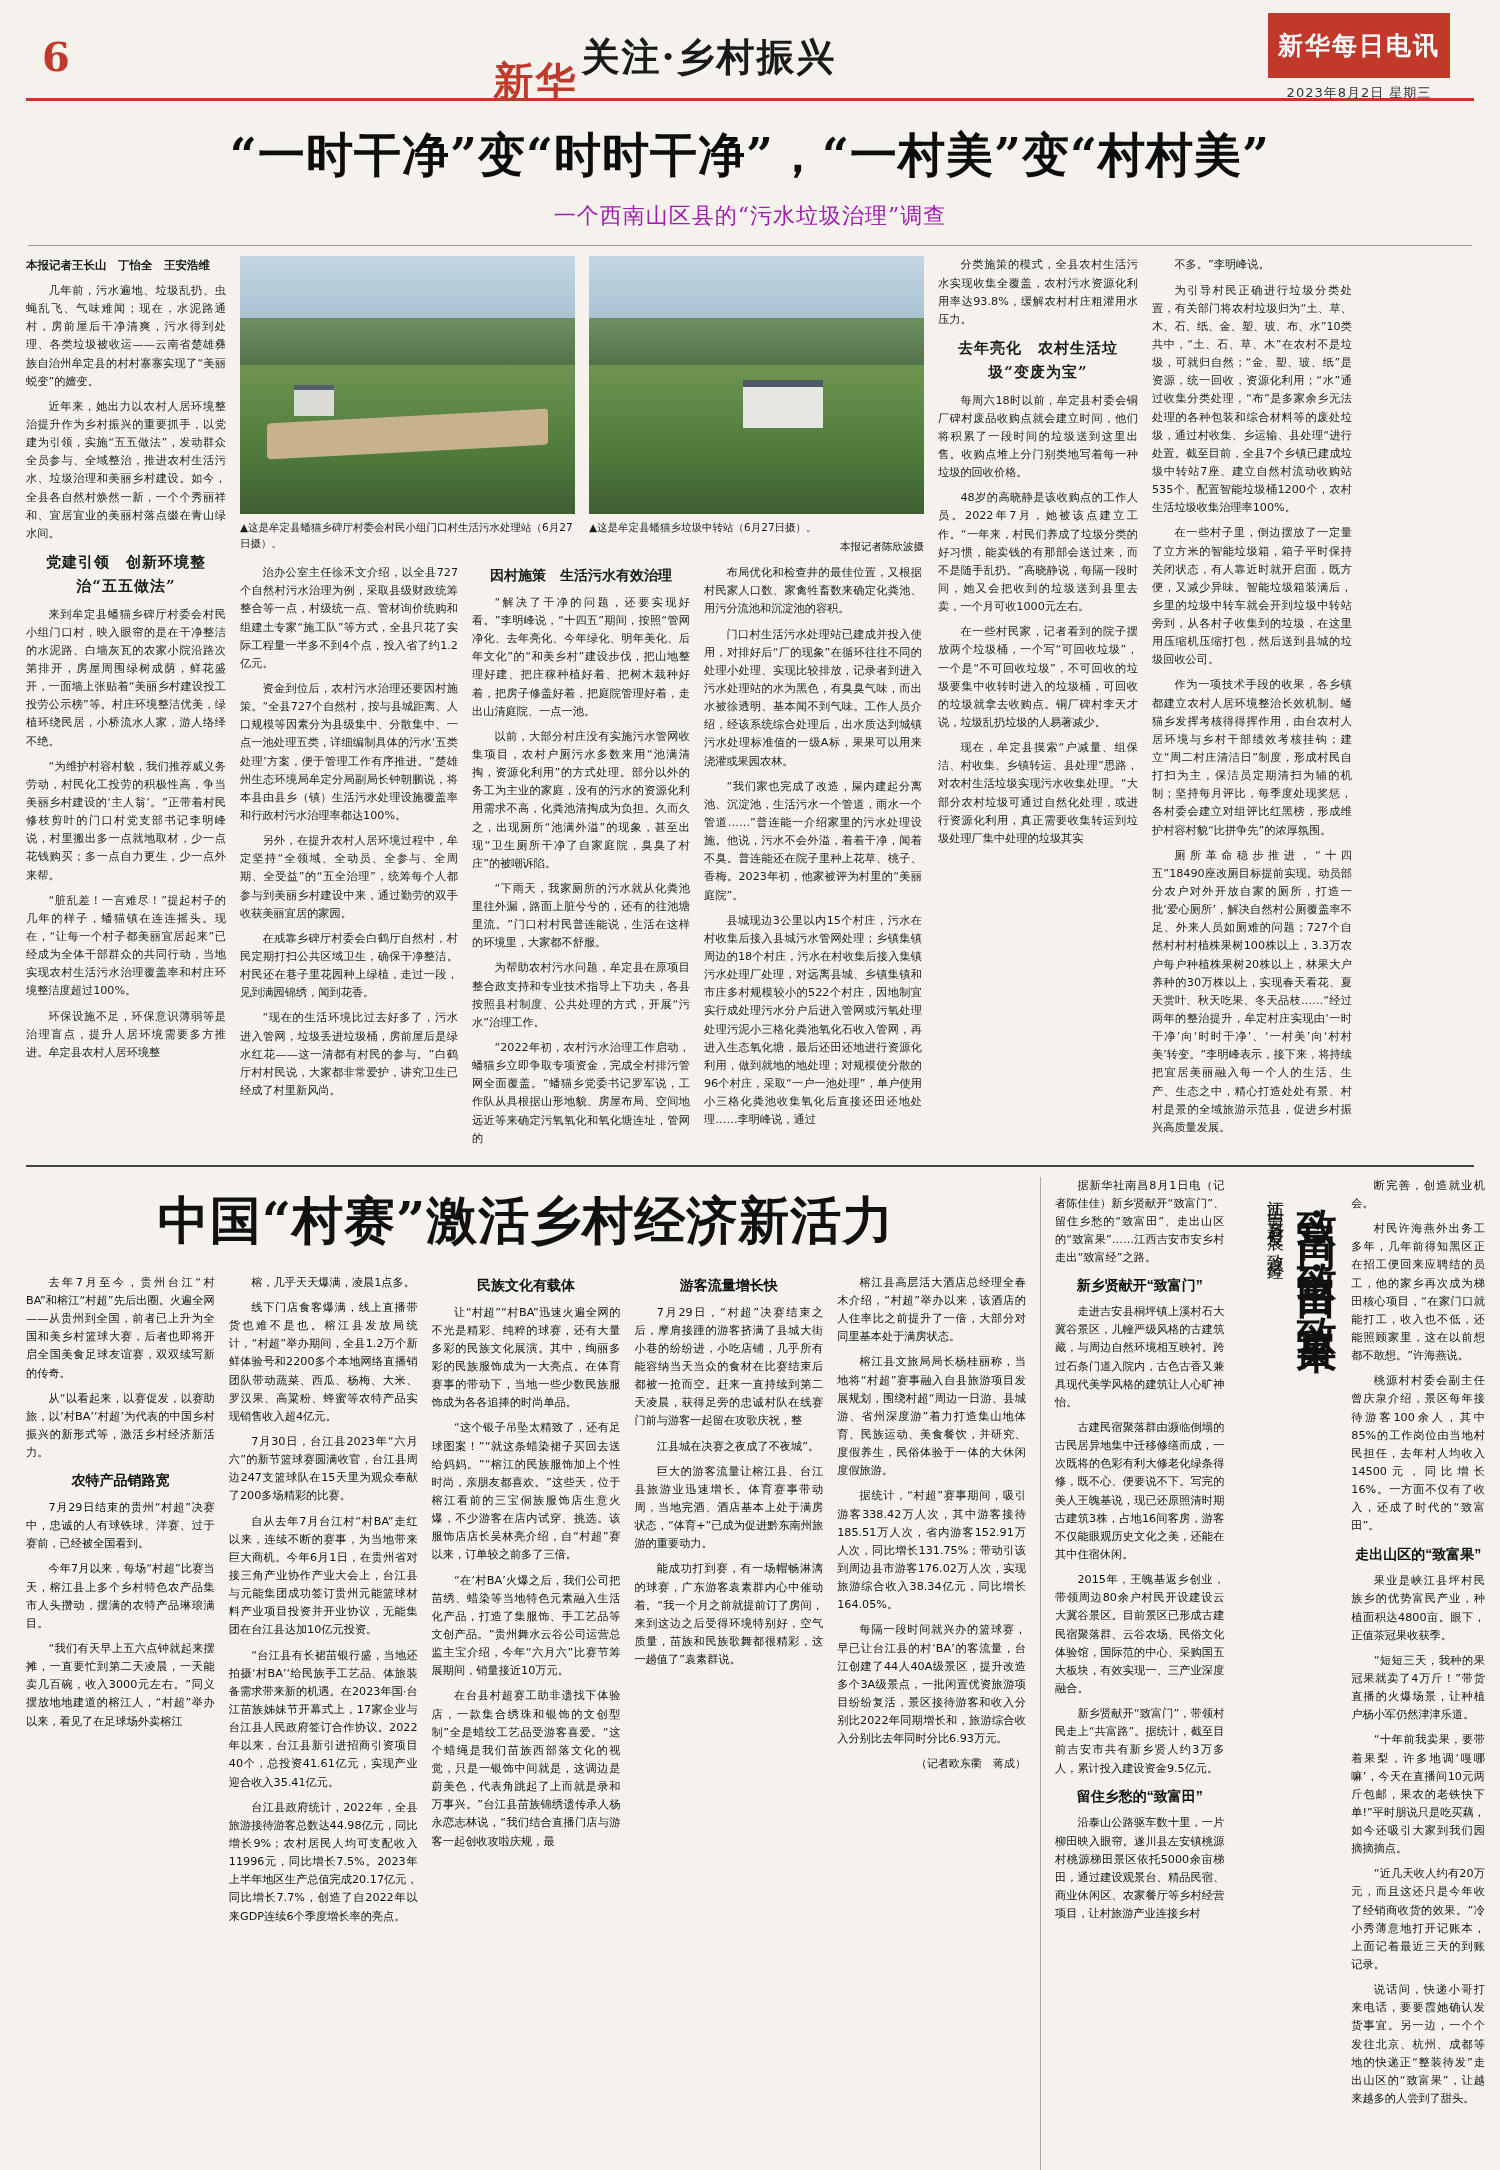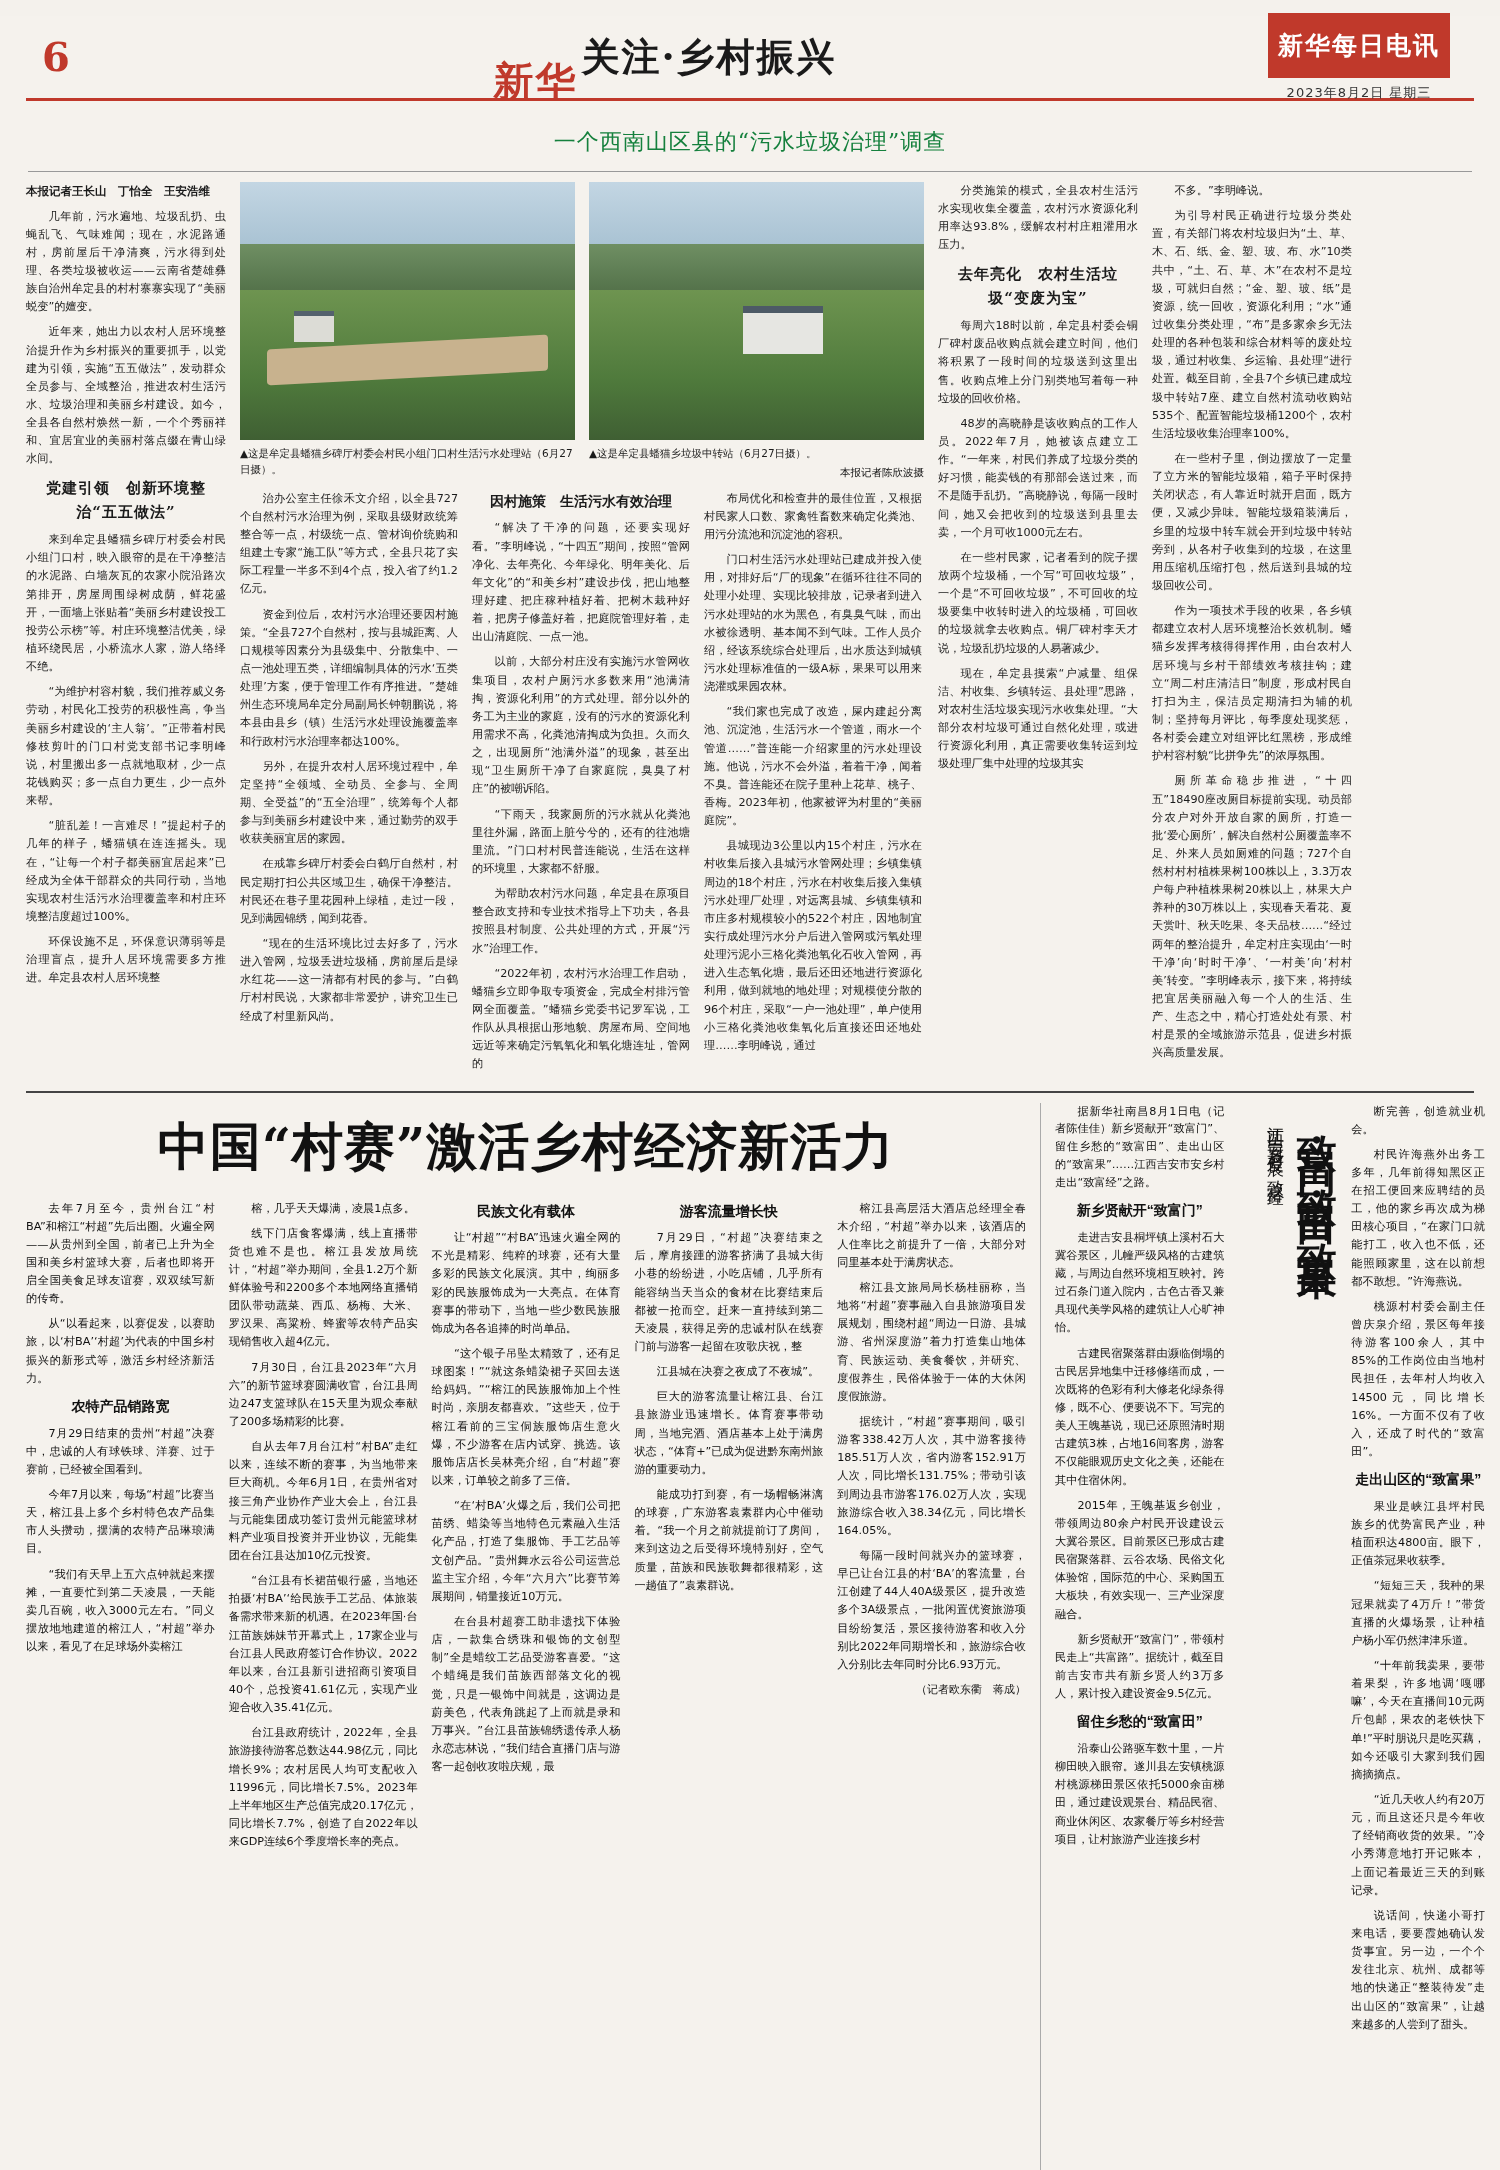--- a/index.html
+++ b/index.html
@@ -57,21 +57,21 @@
     font-size:13px;color:#333;margin-top:6px;letter-spacing:1px;
   }
   
   .headline-wrap{margin:26px 30px 10px 30px;text-align:center;}
   .headline{
     font-size:47px;font-weight:bold;letter-spacing:1px;
     font-family:"DejaVu Serif","Liberation Serif",serif;
     color:#0d0d0d;line-height:1.2;
   }
   .subhead{
-    font-size:22px;margin-top:18px;color:#15803d;
+    font-size:22px;margin-top:18px;color:#a21caf;
     font-family:"DejaVu Serif","Liberation Serif",serif;
     letter-spacing:1px;
   }
   .rule-top{border:0;border-top:1px solid #999;margin:14px 28px 0 28px;}
   
   .top-article{
     margin:10px 26px 0 26px;
     display:flex;
     gap:14px;
   }
@@ -181,20 +181,21 @@
       <span class="mast-red">新华</span>
       <span class="mast-black">关注·乡村振兴</span>
     </div>
     <div class="mast-right">
       <div class="mast-brand">新华每日电讯</div>
       <div class="mast-date">2023年8月2日 星期三</div>
     </div>
   </div>
 
   <div class="headline-wrap">
+    <div class="headline">“一时干净”变“时时干净”，“一村美”变“村村美”</div>
     <div class="subhead">一个西南山区县的“污水垃圾治理”调查</div>
   </div>
   <hr class="rule-top">
 
   <div class="top-article">
 
     <div class="col">
       <p class="byline">本报记者王长山　丁怡全　王安浩维</p>
       <p>几年前，污水遍地、垃圾乱扔、虫蝇乱飞、气味难闻；现在，水泥路通村，房前屋后干净清爽，污水得到处理、各类垃圾被收运——云南省楚雄彝族自治州牟定县的村村寨寨实现了“美丽蜕变”的嬗变。</p>
       <p>近年来，她出力以农村人居环境整治提升作为乡村振兴的重要抓手，以党建为引领，实施“五五做法”，发动群众全员参与、全域整治，推进农村生活污水、垃圾治理和美丽乡村建设。如今，全县各自然村焕然一新，一个个秀丽祥和、宜居宜业的美丽村落点缀在青山绿水间。</p>

